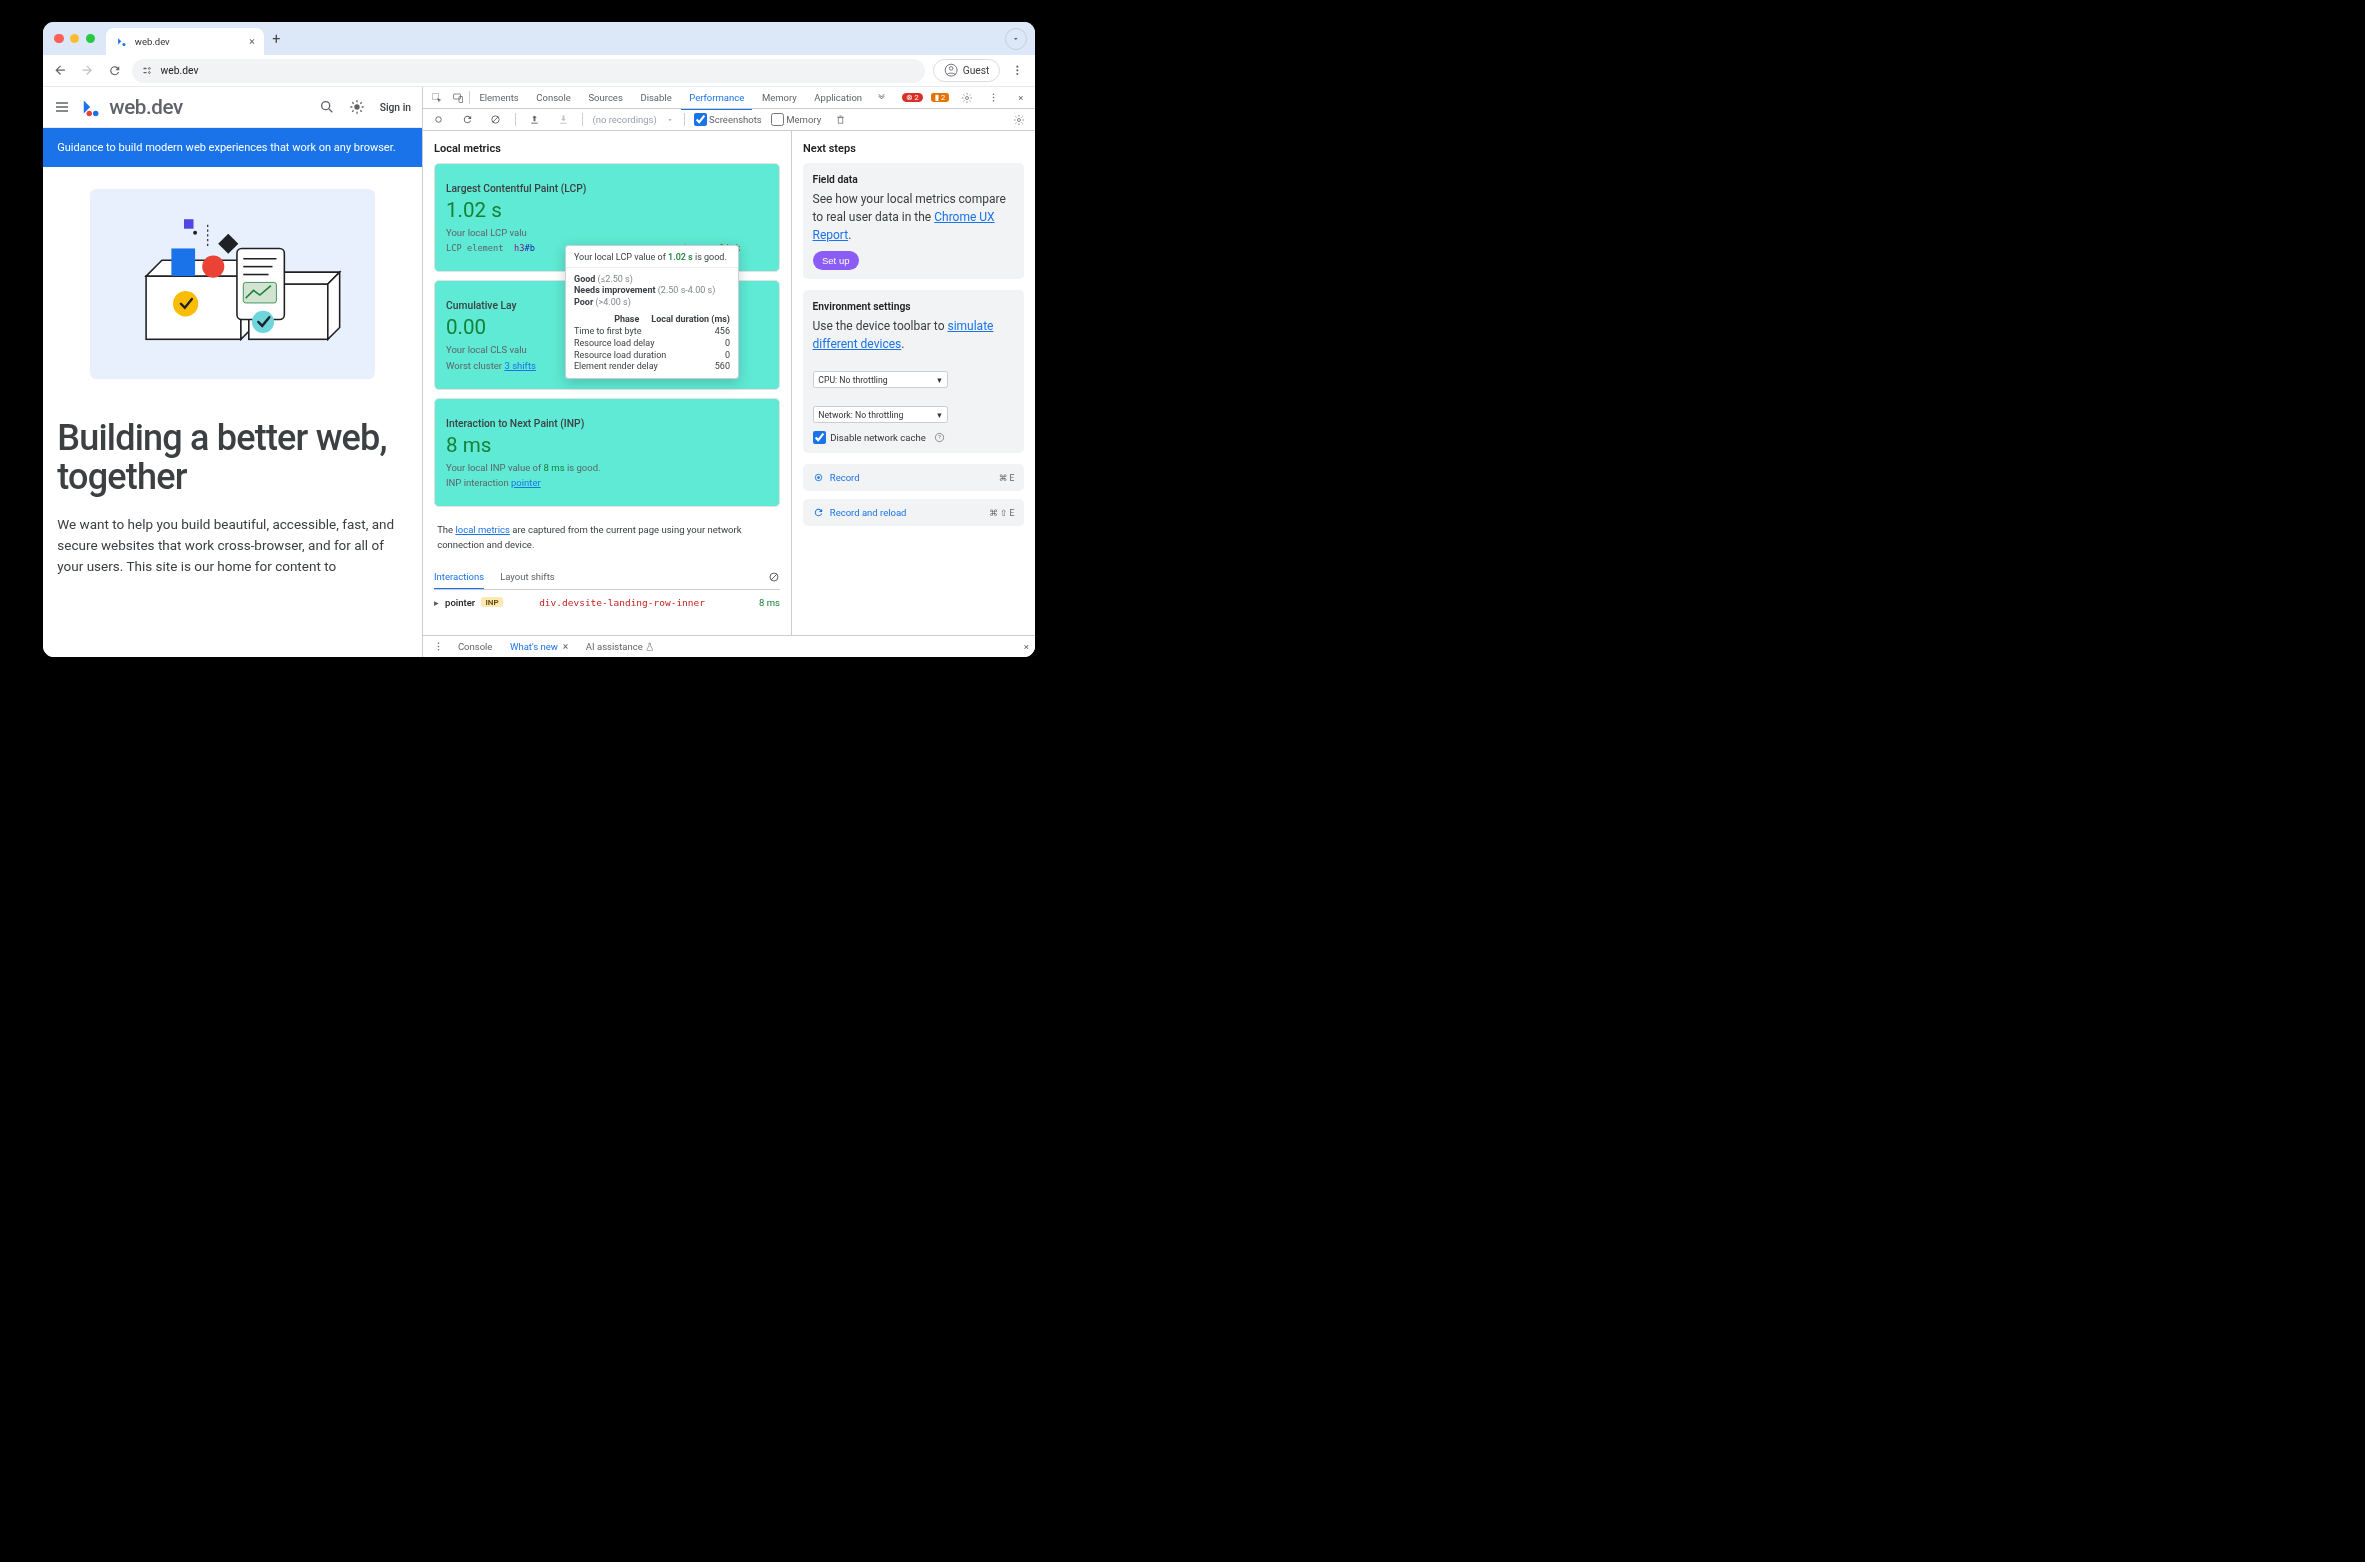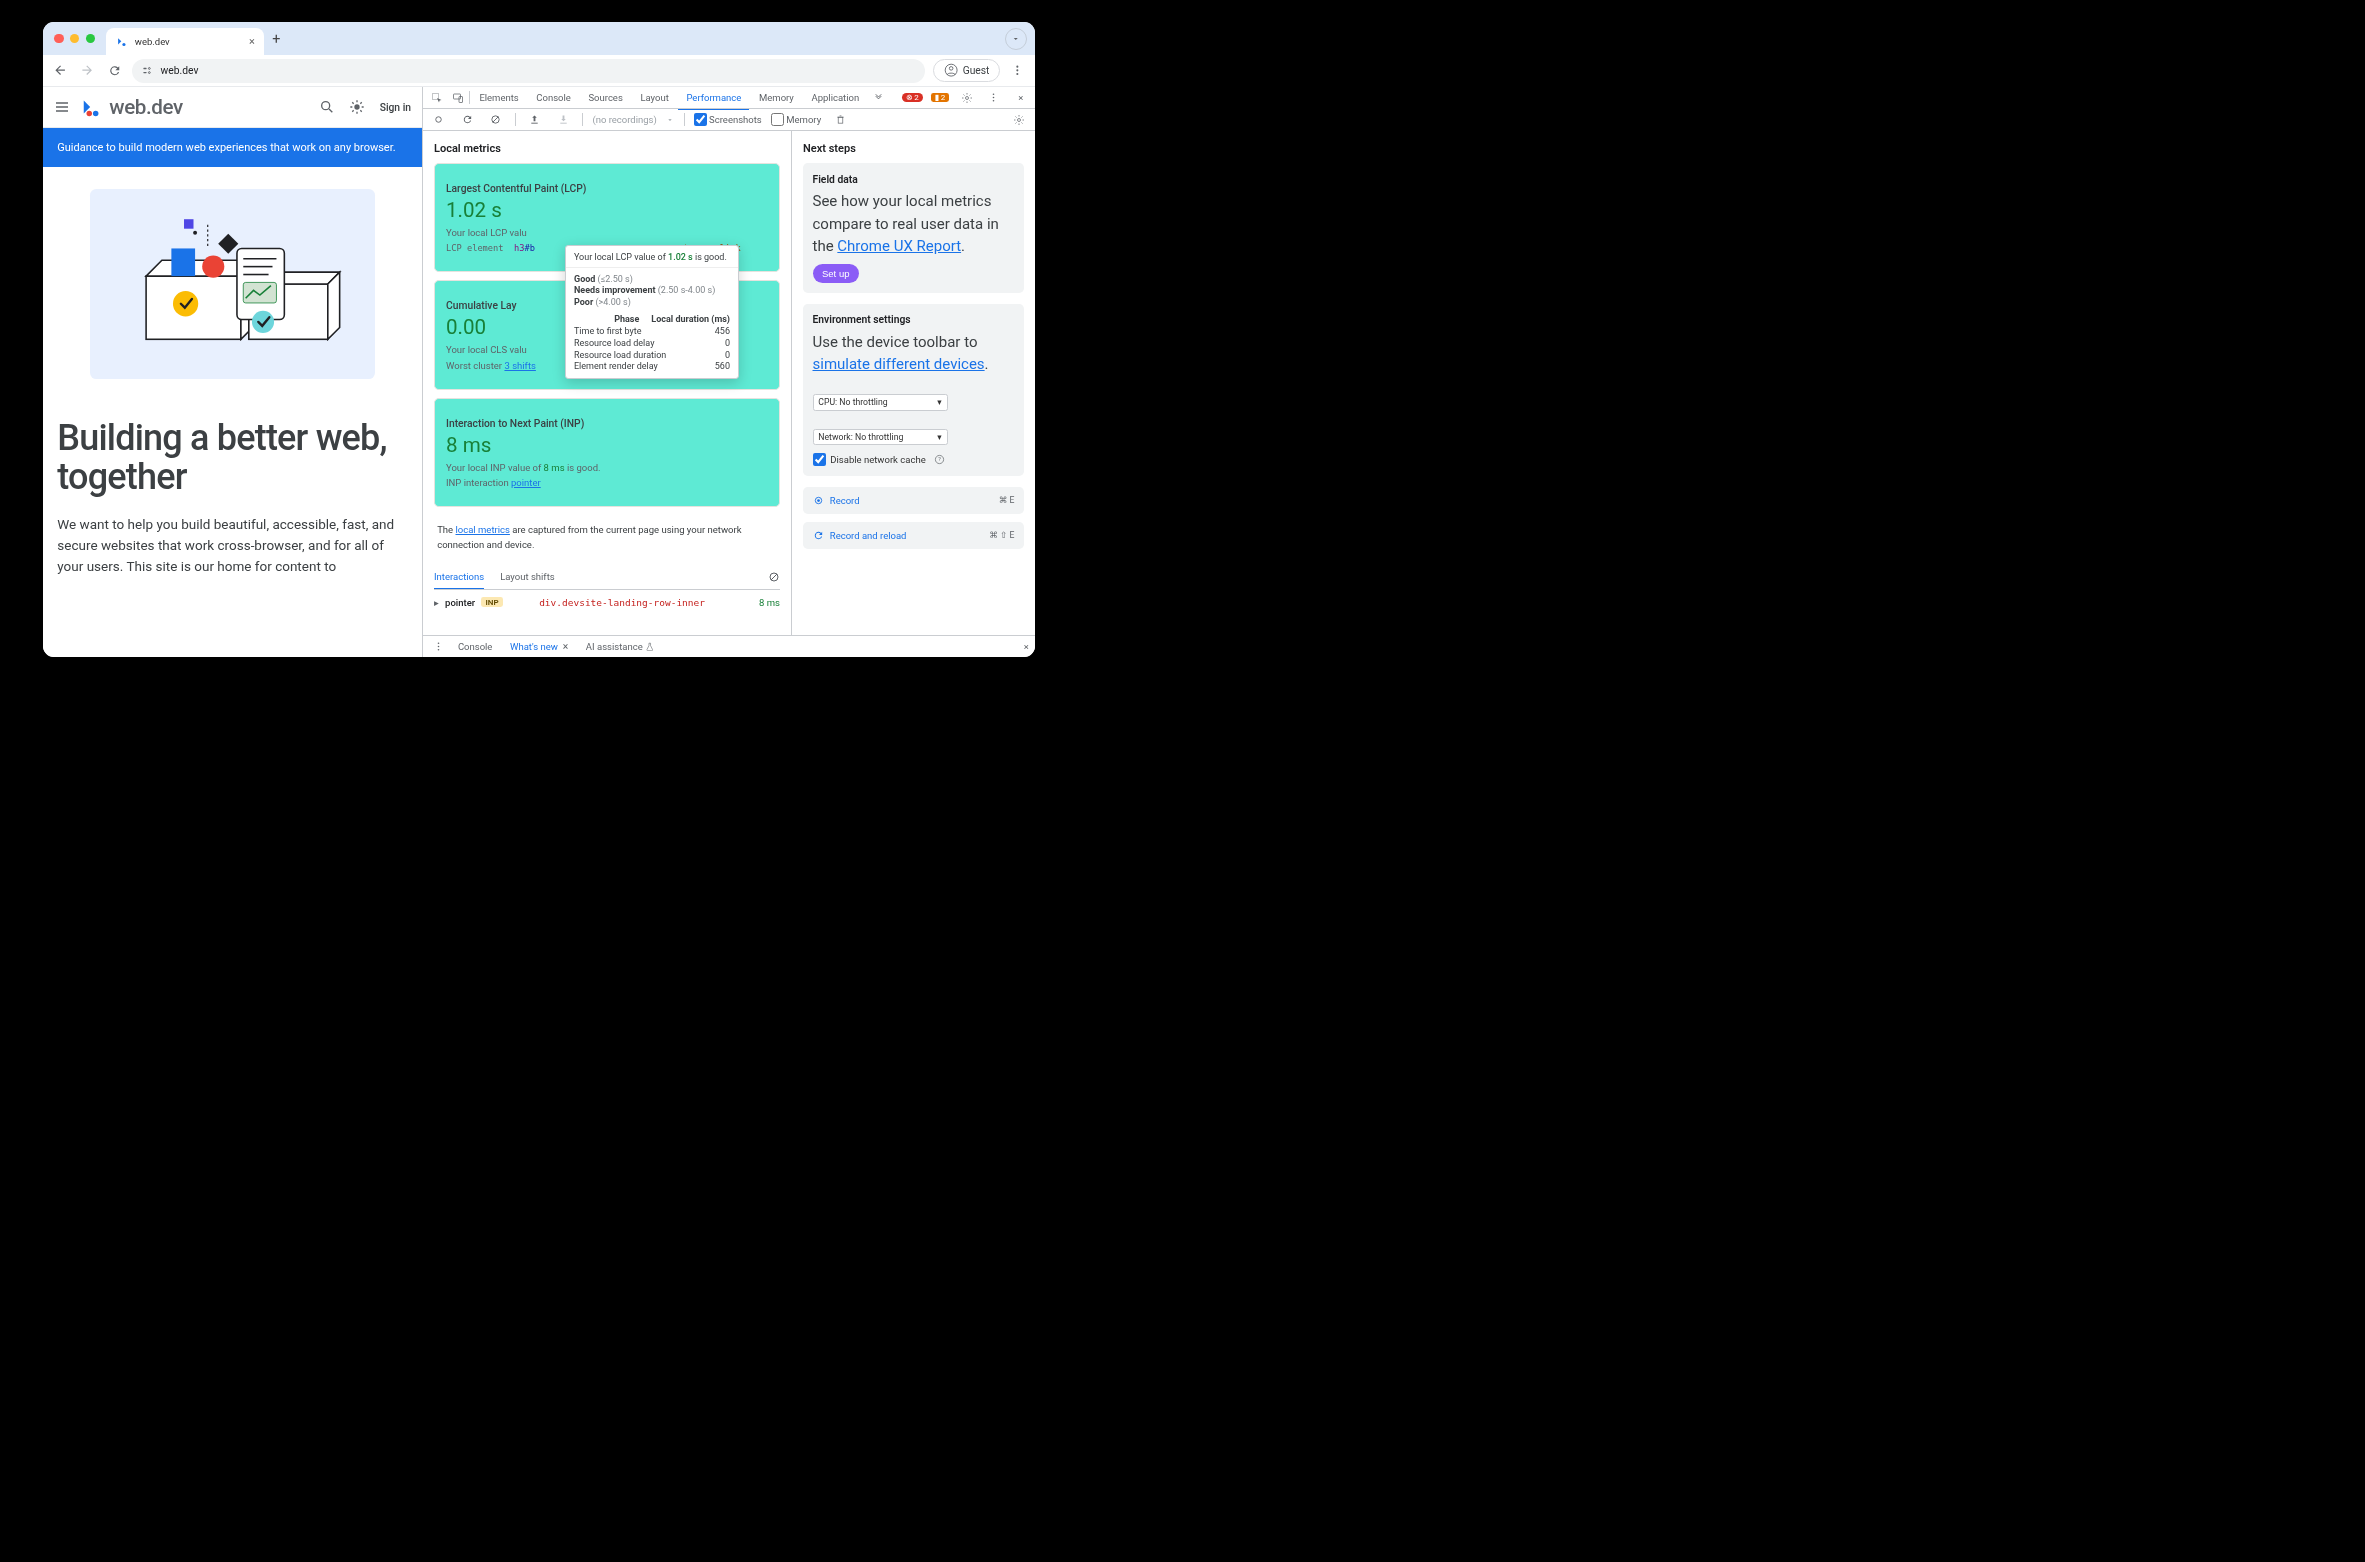--- a/index.html
+++ b/index.html
@@ -68,21 +68,21 @@
 .ban-icon { margin-left:auto; color:#5f6368; }
 .int-row { display:flex; align-items:center; padding:6.3px 0; font-size:9.5px; gap:6.3px; }
 .int-row .arrow { color:#5f6368; }
 .int-row .kind { color:#202124; font-weight:500; }
 .tag-pill { background:#fce8b2; color:#614a00; padding:0.8px 4px; border-radius:2.4px; font-size:8px; font-weight:600; }
 .int-row .sel-path { color:#c5221f; font-family:Menlo,monospace; }
 .int-row .time { margin-left:auto; color:#188038; }
 
 .side-card { background:#f1f3f4; border-radius:4.8px; padding:9.5px; margin-bottom:11px; }
 .side-card h4 { font-size:10.3px; font-weight:600; color:#202124; margin-bottom:4.8px; }
-.side-card p { font-size:15px; color:#3c4043; line-height:1.5; }
+.side-card p { font-size:12px; color:#3c4043; line-height:1.5; }
 .side-card a { color:#1a73e8; text-decoration:underline; }
 .btn-primary { background:#8b5cf6; color:#fff; border:none; border-radius:11px; padding:4px 9.5px; font-size:9.5px; margin-top:6.3px; cursor:pointer; }
 .dd { border:0.8px solid #cacdd1; border-radius:2.4px; padding:2.4px 4.8px; font-size:8.7px; background:#fff; margin-top:18px; display:flex; align-items:center; justify-content:space-between; width:135px; }
 .cbrow { display:flex; align-items:center; gap:4.8px; margin-top:8px; font-size:9.5px; }
 .action-row { background:#f1f3f4; border-radius:4.8px; padding:8px 9.5px; margin-bottom:8px; display:flex; align-items:center; gap:6.3px; font-size:9.5px; color:#1a73e8; cursor:pointer; }
 .action-row .kbd { margin-left:auto; color:#5f6368; font-size:8.7px; }
 
 .tooltip { position:absolute; left:522px; top:223px; width:174px; background:#fff; border:0.8px solid #cacdd1; border-radius:3.2px; box-shadow:0 3.2px 12.7px rgba(0,0,0,.18); padding:6.3px 8px; font-size:9px; color:#3c4043; z-index:50; }
 .tooltip .hdr { margin-bottom:4.8px; }
 .tooltip .hdr .v { color:#188038; font-weight:500; }
@@ -244,21 +244,21 @@
         <div class="tbtn">
             <svg width="12" height="12" viewBox="0 0 24 24">
               <rect x="3" y="4" width="14" height="10" rx="1" fill="none" stroke="#5f6368" stroke-width="1.5"></rect>
               <rect x="14" y="9" width="7" height="12" rx="1" fill="none" stroke="#5f6368" stroke-width="1.5"></rect>
             </svg>
           </div>
         <div class="sep"></div>
         <div class="dt-tab">Elements</div>
         <div class="dt-tab">Console</div>
         <div class="dt-tab">Sources</div>
-        <div class="dt-tab">Layout</div>
+        <div class="dt-tab">Disable</div>
         <div class="dt-tab active">Performance</div>
         <div class="dt-tab">Memory</div>
         <div class="dt-tab">Application</div>
         <div class="tbtn">
             <svg width="11" height="11" viewBox="0 0 24 24">
               <path d="M6 9l6 6 6-6" stroke="#5f6368" stroke-width="2" fill="none"></path>
               <path d="M6 9l6 6 6-6" stroke="#5f6368" stroke-width="2" fill="none" transform="translate(0,-4)"></path>
             </svg>
           </div>
         <div class="dt-icons-right">

